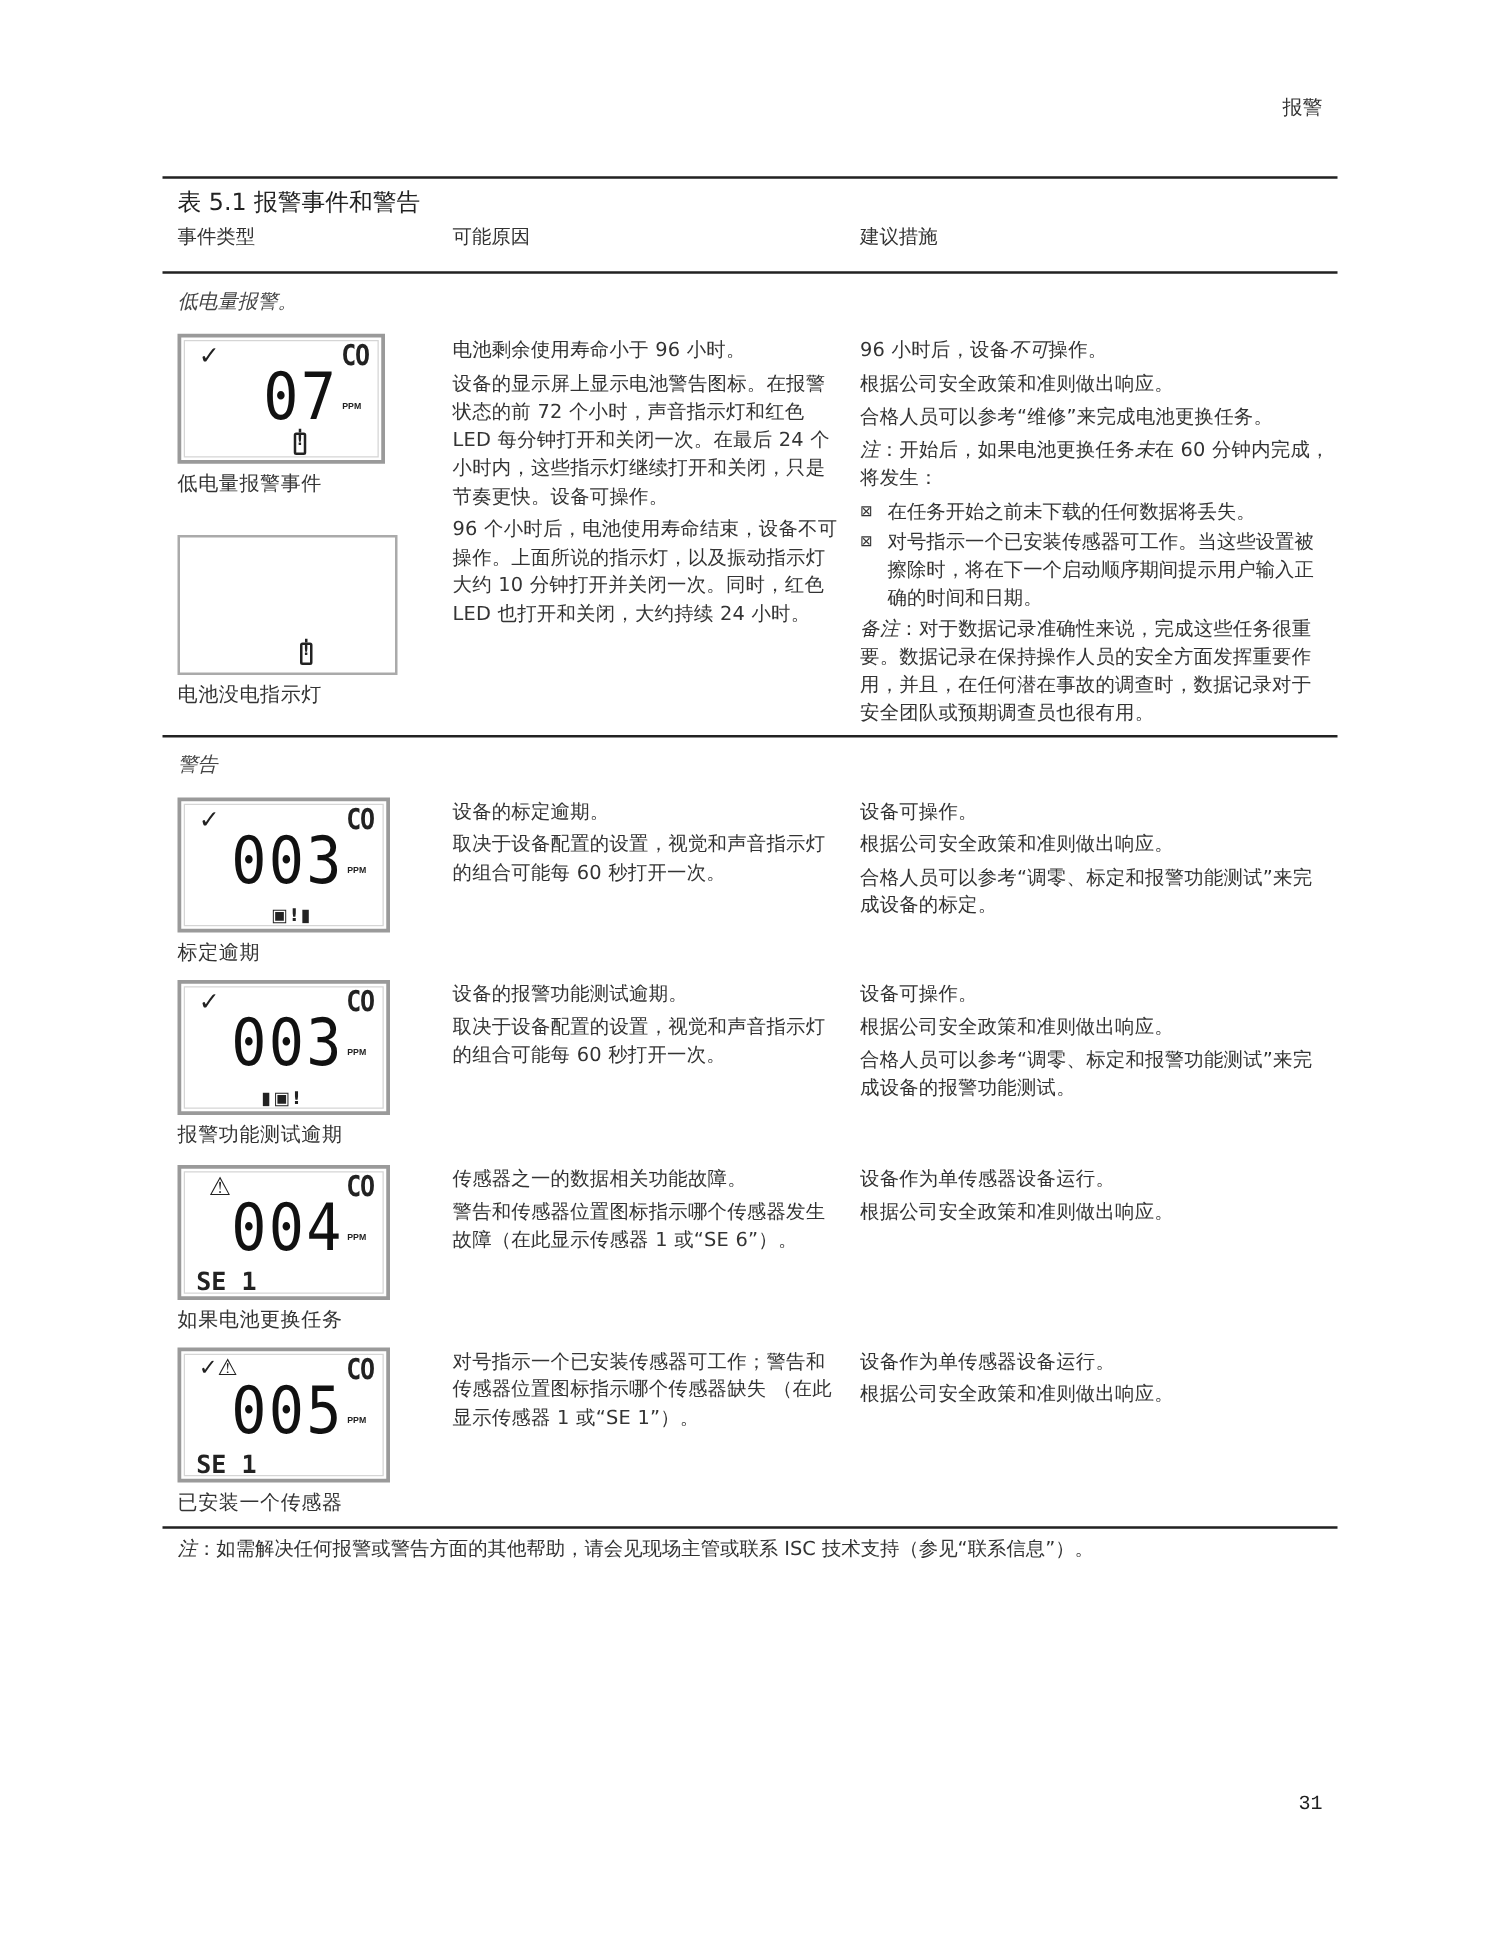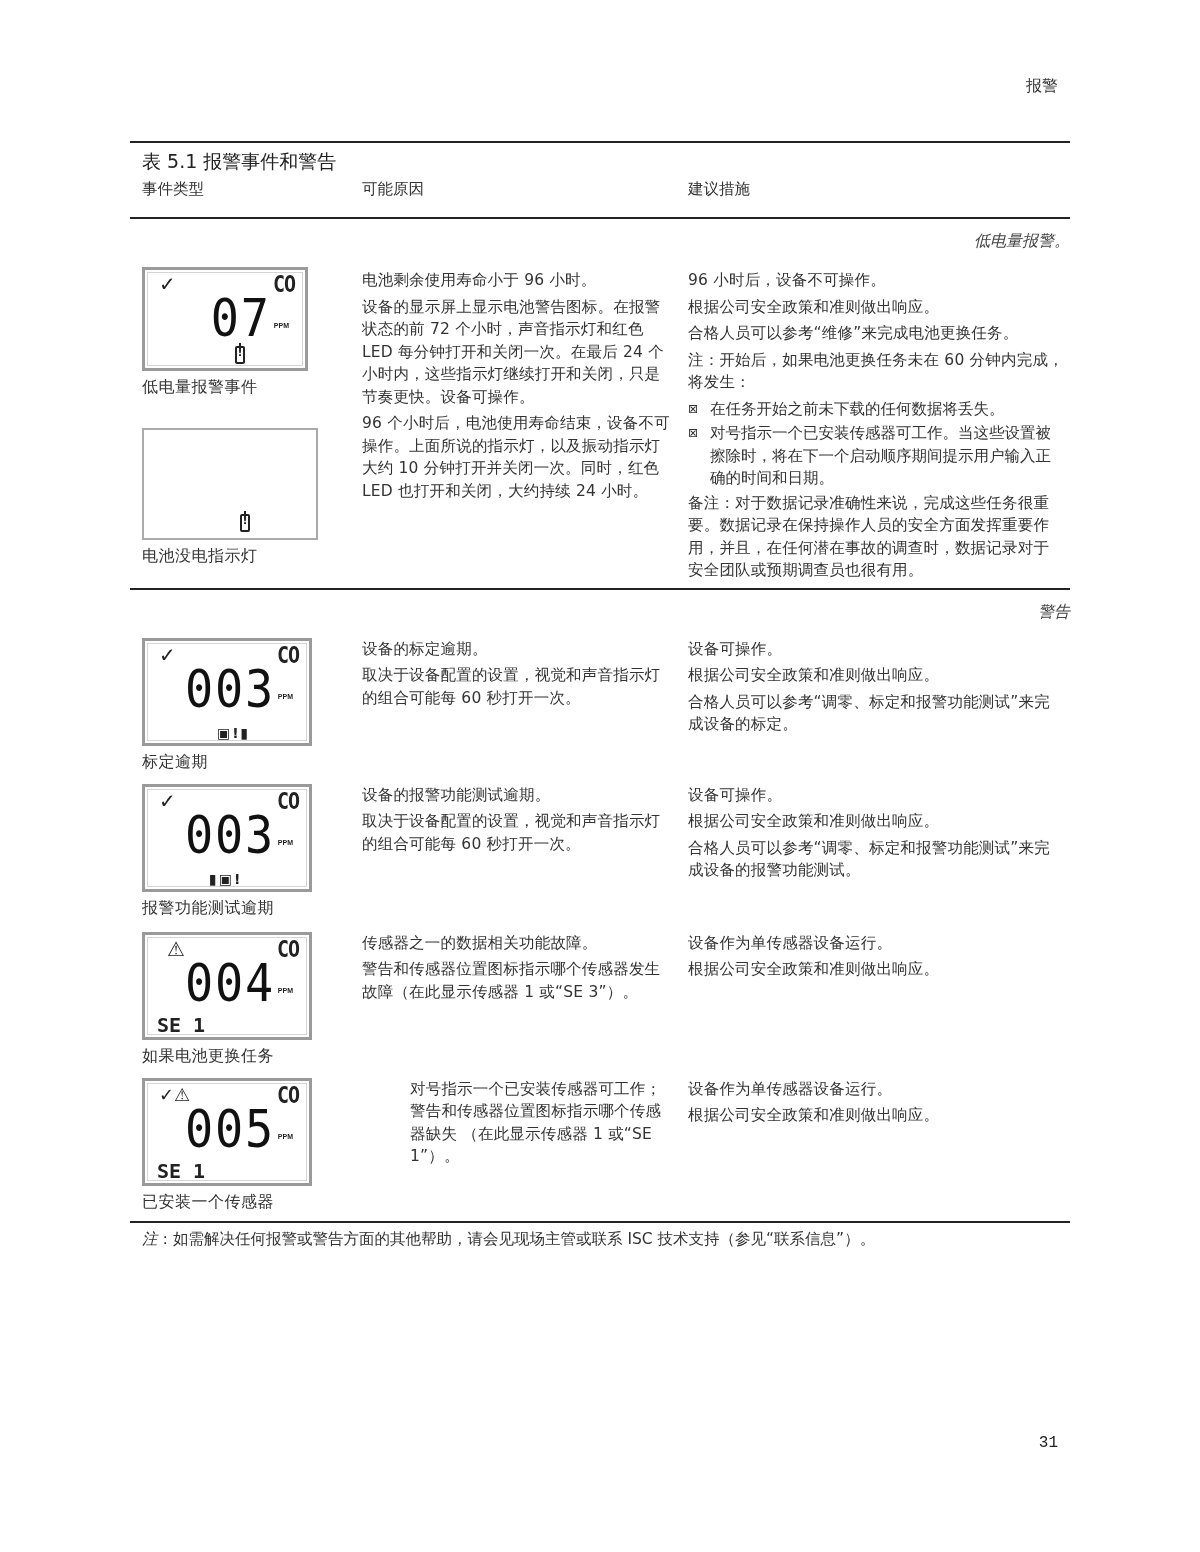--- a/index.html
+++ b/index.html
@@ -26,29 +26,28 @@
   }
   .col-head {
     display: flex; font-size: 15.5px; color: #333; height: 38px; 
   }
   .c1 { width: 230px; padding-left: 12px; box-sizing: border-box; }
   .c2 { width: 328px; box-sizing: border-box; padding-left: 2px; }
   .c3 { width: 382px; box-sizing: border-box; padding-left: 0px; }
   .section-label {
     font-style: italic; font-size: 16px; color: #444; padding: 12px 0 0 12px; height: 26px;
     font-family: "DejaVu Serif", serif;
-    text-align: right;
   }
   .row { display: flex; }
   .row .c1 { padding-left: 12px; }
   .para {
     font-size: 15.5px; line-height: 22.5px; margin: 0 0 4px 0; color: #333;
     letter-spacing: 0.2px;
   }
-  .para .it { font-family: "DejaVu Serif", serif; margin-top: 38px; }
+  .para .it { font-style: italic; font-family: "DejaVu Serif", serif; margin-top: 38px; }
   .bullet { display: flex; font-size: 15.5px; line-height: 22.5px; color:#333; margin-bottom: 2px; }
   .bullet .box {
     width: 22px; flex: 0 0 22px; font-size: 12px; line-height: 22.5px;
   }
   .caption { font-size: 16px; color: #333; margin-top: 6px; letter-spacing: 0.5px; }
 
   
   .lcd {
     width: 166px; height: 104px; border: 3px solid #9a9a9a; box-sizing: border-box;
     position: relative; background: #fff;
@@ -204,42 +203,42 @@
         <span class="warn">⚠</span>
         <span class="gas">CO</span>
         <span class="reading">004</span>
         <span class="unit">PPM</span>
         <span class="sensor">SE 1</span>
       </div>
       <div class="caption">如果电池更换任务</div>
     </div>
     <div class="c2">
       <p class="para">传感器之一的数据相关功能故障。</p>
-      <p class="para" style="padding-right:14px;">警告和传感器位置图标指示哪个传感器发生故障（在此显示传感器  1 或“SE 3”）。</p>
+      <p class="para" style="padding-right:14px;">警告和传感器位置图标指示哪个传感器发生故障（在此显示传感器  1 或“SE 6”）。</p>
     </div>
     <div class="c3">
       <p class="para">设备作为单传感器设备运行。</p>
       <p class="para">根据公司安全政策和准则做出响应。</p>
     </div>
   </div>
 
   <div class="row" style="height:143px;">
     <div class="c1">
       <div class="lcd" style="width:170px; height:108px;">
         <div class="inner"></div>
         <span class="checkwarn">✓⚠</span>
         <span class="gas">CO</span>
         <span class="reading">005</span>
         <span class="unit">PPM</span>
         <span class="sensor">SE 1</span>
       </div>
       <div class="caption">已安装一个传感器</div>
     </div>
     <div class="c2">
-      <p class="para" style="padding-right:14px;margin-left:48px;">对号指示一个已安装传感器可工作；警告和传感器位置图标指示哪个传感器缺失  （在此显示传感器  1 或“SE 1”）。</p>
+      <p class="para" style="padding-right:14px;">对号指示一个已安装传感器可工作；警告和传感器位置图标指示哪个传感器缺失  （在此显示传感器  1 或“SE 1”）。</p>
     </div>
     <div class="c3">
       <p class="para">设备作为单传感器设备运行。</p>
       <p class="para">根据公司安全政策和准则做出响应。</p>
     </div>
   </div>
 
   <div class="rule-mid"></div>
   <div class="footer-note">
     <span class="it">注</span><span>：如需解决任何报警或警告方面的其他帮助，请会见现场主管或联系  ISC 技术支持（参见“联系信息”）。</span>

